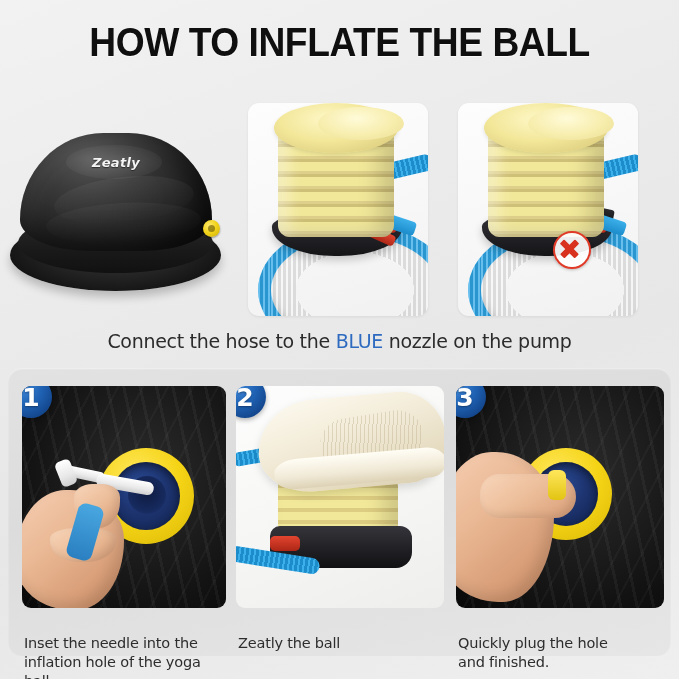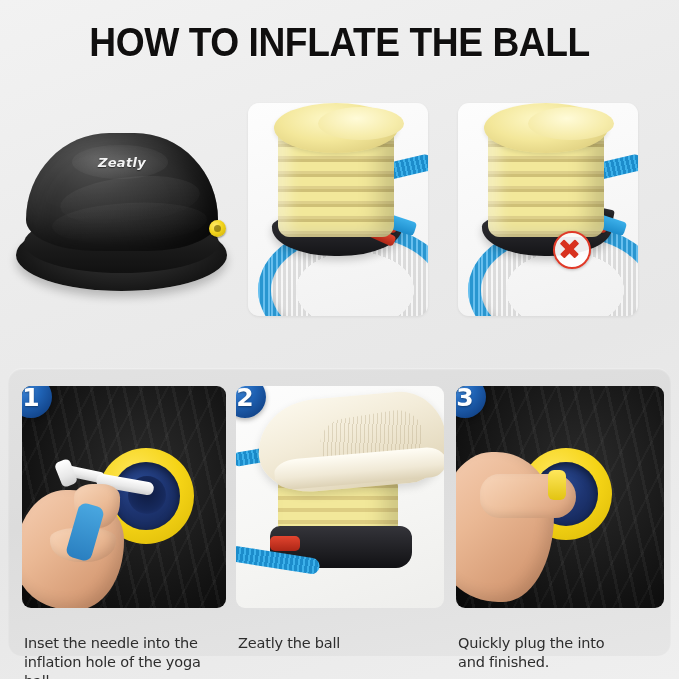--- a/index.html
+++ b/index.html
@@ -32,21 +32,21 @@
     letter-spacing: -0.5px;
     color: #100f0f;
     transform: scaleX(0.93);
     text-shadow: 0 1px 0 rgba(255,255,255,0.7);
     white-space: nowrap;
   }
 
   
   .hero {
     position: absolute;
-    left: 6px;
+    left: 0;
     top: 105px;
     width: 232px;
     height: 215px;
   }
   .ball-wrap {
     position: absolute;
     left: 8px;
     top: 22px;
     width: 215px;
     height: 170px;
@@ -546,20 +546,21 @@
     <div class="nozzle-black"></div>
     <div class="nozzle-red"></div>
     <div class="nozzle-blue-connect"></div>
     <div class="bellows"></div>
     <div class="bellows-top">
       <div class="bellows-top-inner"></div>
     </div>
     <div class="x-mark"></div>
   </div>
 
+  <div class="mid-caption"><span>Connect the hose to the </span><span class="blue-word">BLUE</span><span> nozzle on the pump</span></div>
 
   <div class="steps-container">
 
     <div class="step" id="step-1">
       <div class="step-photo">
         <div class="photo-dark"></div>
         <div class="photo-texture"></div>
 
         <div class="valve-yellow" style="left:76px; top:62px; width:96px; height:96px;"></div>
         <div class="valve-navy" style="left:90px; top:76px; width:68px; height:68px;"></div>
@@ -631,18 +632,18 @@
         <div class="hand" style="left:-18px; top:66px; width:116px; height:150px;"></div>
         <div class="finger" style="left:24px; top:88px; width:96px; height:44px; border-radius:22px 26px 24px 22px;"></div>
 
         <div style="position:absolute; left:92px; top:84px; width:18px; height:30px; border-radius:6px;
                     background:linear-gradient(180deg,#ffe75c,#e2c412);"></div>
 
         <div class="badge">
           <span>3</span>
         </div>
       </div>
-      <div class="step-caption">Quickly plug the into
+      <div class="step-caption">Quickly plug the hole
 and finished.</div>
     </div>
 
   </div>
 </div>
 
 </body></html>

